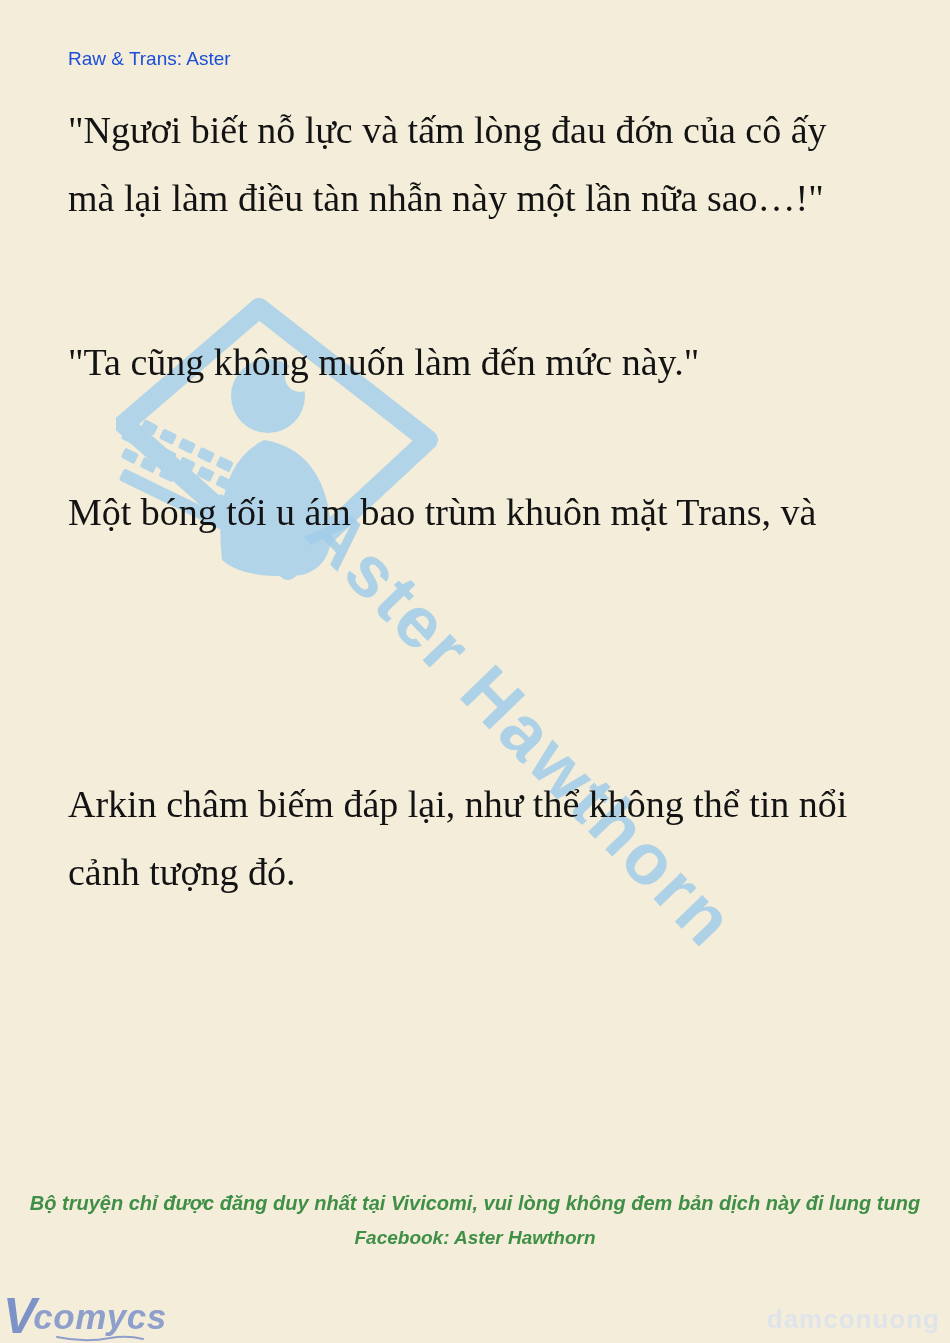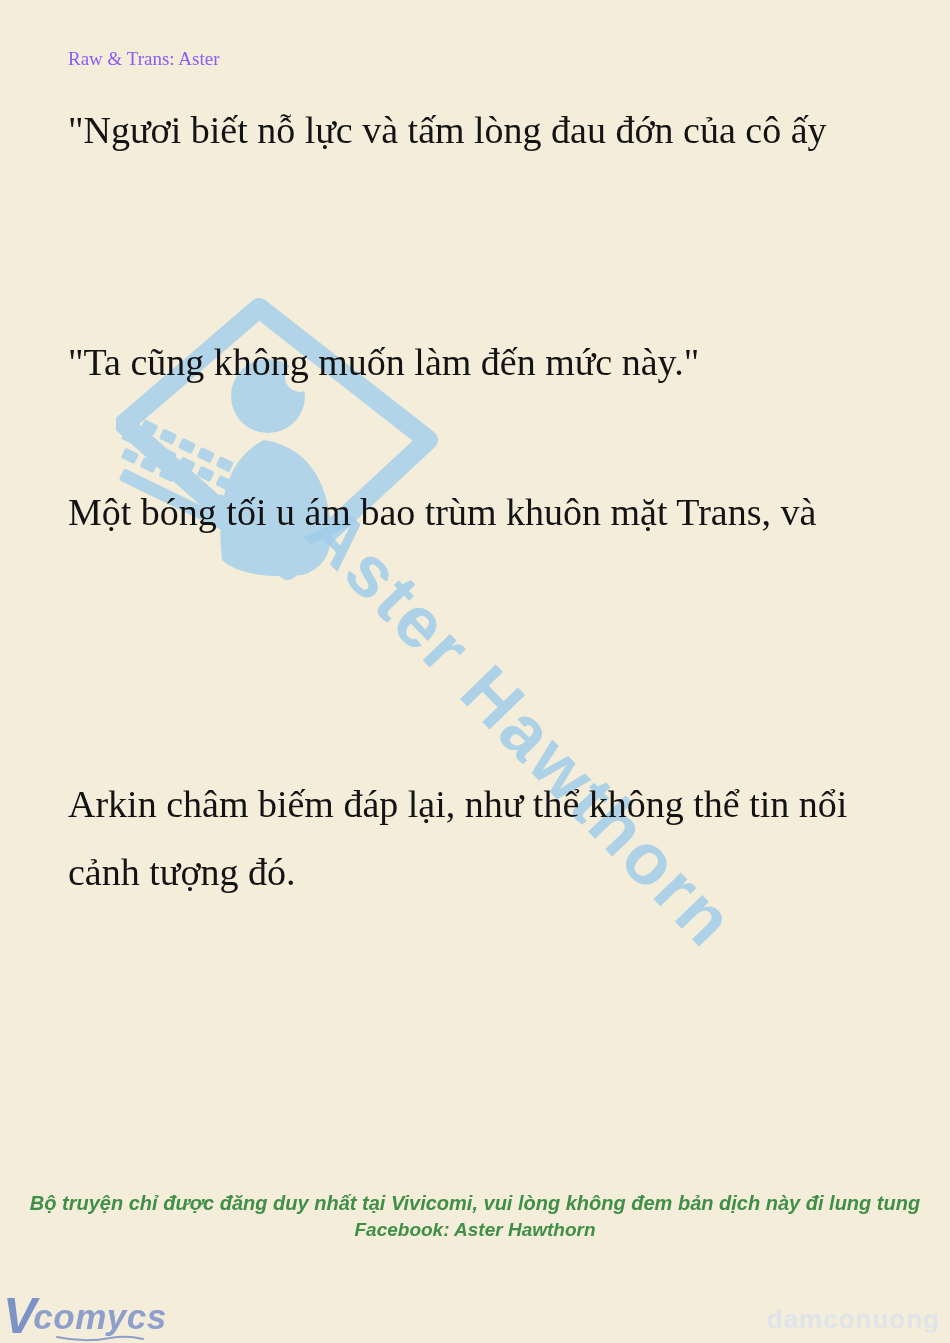--- a/index.html
+++ b/index.html
@@ -2,21 +2,21 @@
 <html><head>
 <meta charset="utf-8">
 <style>
   html,body{margin:0;padding:0;background:#f3edda;}
   .page{
     position:relative;width:950px;height:1343px;background:#f3edda;
     overflow:hidden;font-family:"Liberation Serif",serif;
   }
   .credit{
     position:absolute;left:68px;top:48px;
-    font-family:Liberation Serif, serif;font-size:19px;color:#8b5cf6;
+    font-family:Liberation Sans, sans-serif;font-size:19px;color:#1d4ed8;
   }
   
   .wm-icon{position:absolute;left:116px;top:298px;width:332px;height:310px;z-index:0;}
   
   .wm-text{
     position:absolute;left:350px;top:490px;z-index:0;
     font-family:"Liberation Sans",sans-serif;font-weight:bold;
     font-size:72px;letter-spacing:3px;white-space:nowrap;
     color:rgba(160,203,231,0.85);
     transform:rotate(46deg);transform-origin:0 0;
@@ -24,21 +24,21 @@
   .para{position:absolute;left:68px;width:840px;z-index:1;
         font-size:38px;line-height:68px;color:#131313;}
   .para .line{white-space:nowrap;}
   .p1{top:96px;} .p2{top:328px;} .p3{top:478px;} .p4{top:770px;}
 
   .footer{
     position:absolute;left:0;right:0;top:1192px;text-align:center;z-index:1;
     font-family:"Liberation Sans",sans-serif;font-style:italic;font-weight:bold;
     color:#3f8f46;
   }
-  .footer .f1{font-size:20px;margin-bottom:4px;}
+  .footer .f1{font-size:20px;margin-bottom:12px;}
   .footer .f2{font-size:19px;margin-bottom:10px;}
   .footer .f3{font-size:19px;}
 
   .logo{
     position:absolute;left:3px;bottom:2px;z-index:1;line-height:1;
     font-family:"Liberation Sans",sans-serif;font-style:italic;font-weight:bold;
     color:#8f9fcb;white-space:nowrap;
   }
   .logo-v{font-size:50px;color:#7d92c6;letter-spacing:-3px;vertical-align:-4px;}
   .logo-rest{font-size:35px;letter-spacing:0.5px;}
@@ -91,20 +91,21 @@
         <path d="M106 262 Q96 168 148 142 Q208 152 215 228 Q218 268 186 277 Q128 282 106 262 Z" fill="#b2d4e8"></path>
         <circle cx="184" cy="79" r="15" fill="#f3edda"></circle>
       </g>
     </svg>
   </div>
 
   <div class="wm-text">Aster Hawthorn</div>
 
   <div class="para p1">
     <div class="line">"Ngươi biết nỗ lực và tấm lòng đau đớn của cô ấy</div>
+    <div class="line">mà lại làm điều tàn nhẫn này một lần nữa sao…!"</div>
   </div>
 
   <div class="para p2">
     <div class="line">"Ta cũng không muốn làm đến mức này."</div>
   </div>
 
   <div class="para p3">
     <div class="line">Một bóng tối u ám bao trùm khuôn mặt Trans, và</div>
   </div>
 

